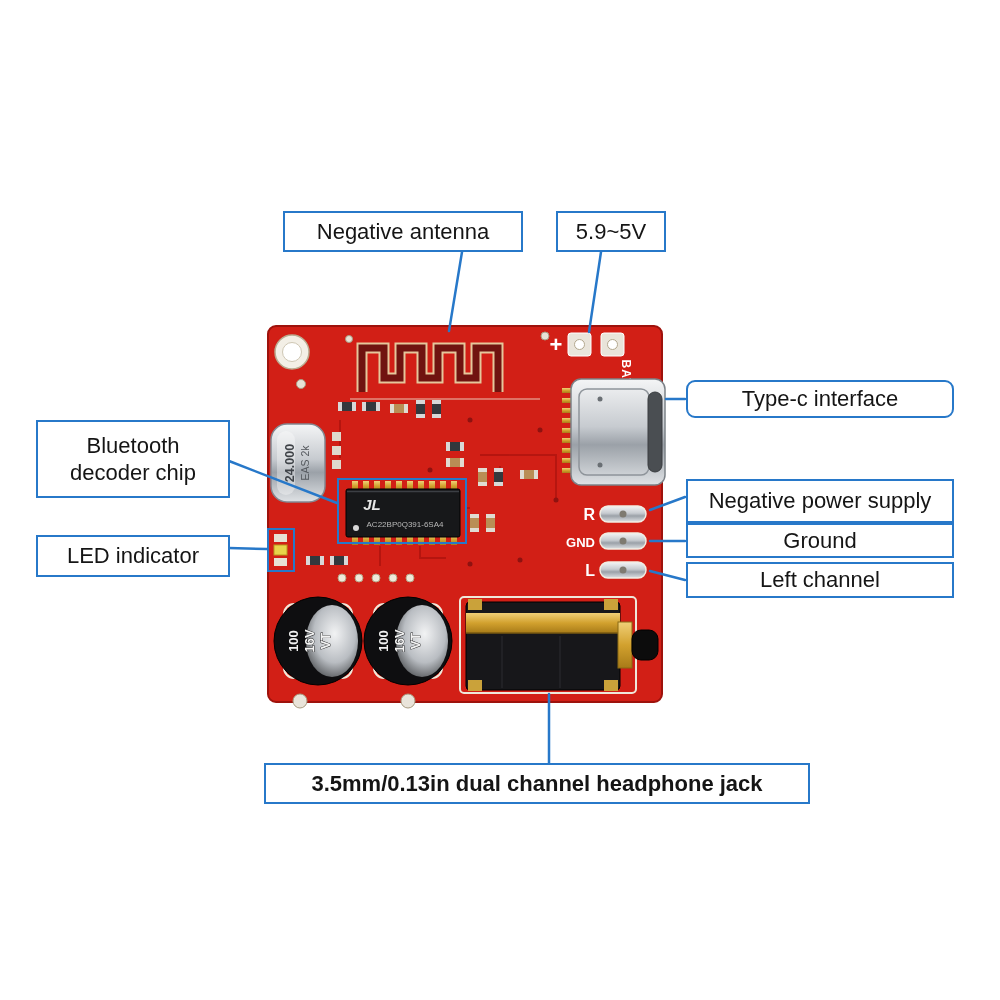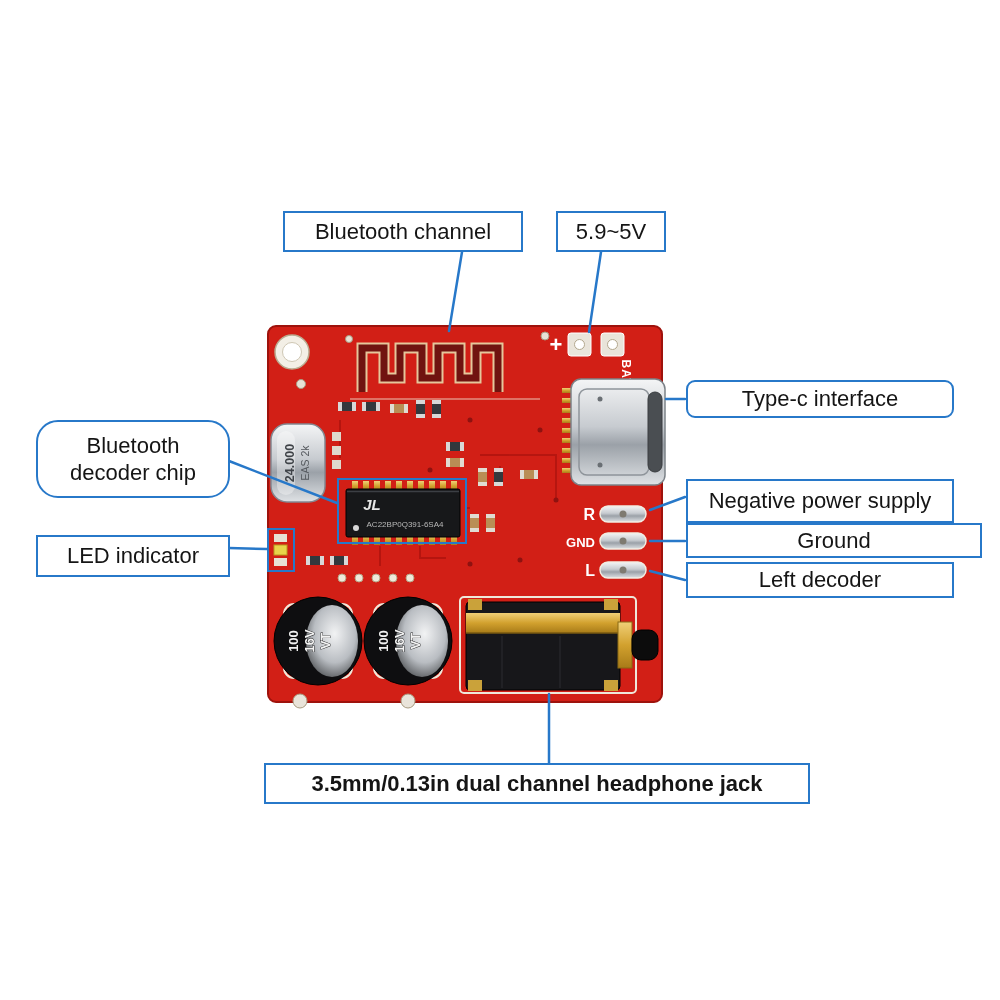--- a/index.html
+++ b/index.html
@@ -7,21 +7,21 @@
     position:relative;width:1000px;height:1000px;background:#ffffff;
     font-family:"Liberation Sans",sans-serif;overflow:hidden;
   }
   .canvas svg{position:absolute;left:0;top:0;}
   .label-box{
     position:absolute;box-sizing:border-box;
     border:2px solid #2778c9;background:#ffffff;color:#151515;
     display:flex;align-items:center;justify-content:center;text-align:center;
     font-size:22px;line-height:1.25;padding:2px 8px;z-index:3;
   }
-  .label-box.two-line{padding:4px 20px;border-radius:22px;}
+  .label-box.two-line{padding:4px 20px;}
 </style>
 </head>
 <body>
 
 <div class="canvas">
 
   <svg width="1000" height="1000" viewBox="0 0 1000 1000">
     <defs>
       <linearGradient id="metal" x1="0" y1="0" x2="0" y2="1">
         <stop offset="0" stop-color="#f4f5f6"></stop>
@@ -270,31 +270,31 @@
       <line x1="685" y1="399" x2="666" y2="399"></line>
       <line x1="685" y1="497" x2="650" y2="510"></line>
       <line x1="685" y1="541" x2="650" y2="541"></line>
       <line x1="685" y1="580" x2="650" y2="571"></line>
       <line x1="229" y1="461" x2="337" y2="503"></line>
       <line x1="229" y1="548" x2="267" y2="549"></line>
       <line x1="549" y1="763" x2="549" y2="694"></line>
     </g>
   </svg>
 
-  <div class="label-box" style="left:283px;top:211px;width:240px;height:41px;">Bluetooth channel</div>
+  <div class="label-box" style="left:283px;top:211px;width:240px;height:41px;">Negative antenna</div>
 
   <div class="label-box" style="left:556px;top:211px;width:110px;height:41px;">5.9~5V</div>
 
   <div class="label-box" style="left:686px;top:380px;width:268px;height:38px;border-radius:9px;">Type-c interface</div>
 
   <div class="label-box" style="left:686px;top:479px;width:268px;height:44px;">Negative power supply</div>
 
-  <div class="label-box" style="left:686px;top:523px;width:296px;height:35px;">Ground</div>
-
-  <div class="label-box" style="left:686px;top:562px;width:268px;height:36px;">Left decoder</div>
+  <div class="label-box" style="left:686px;top:523px;width:268px;height:35px;">Ground</div>
+
+  <div class="label-box" style="left:686px;top:562px;width:268px;height:36px;">Left channel</div>
 
   <div class="label-box two-line" style="left:36px;top:420px;width:194px;height:78px;">Bluetooth decoder chip</div>
 
   <div class="label-box" style="left:36px;top:527px;width:194px;height:42px;margin-top:8px;">LED indicator</div>
 
   <div class="label-box" style="left:264px;top:763px;width:546px;height:41px;font-weight:bold;">3.5mm/0.13in dual channel headphone jack</div>
 
 </div>
 
 </body></html>

